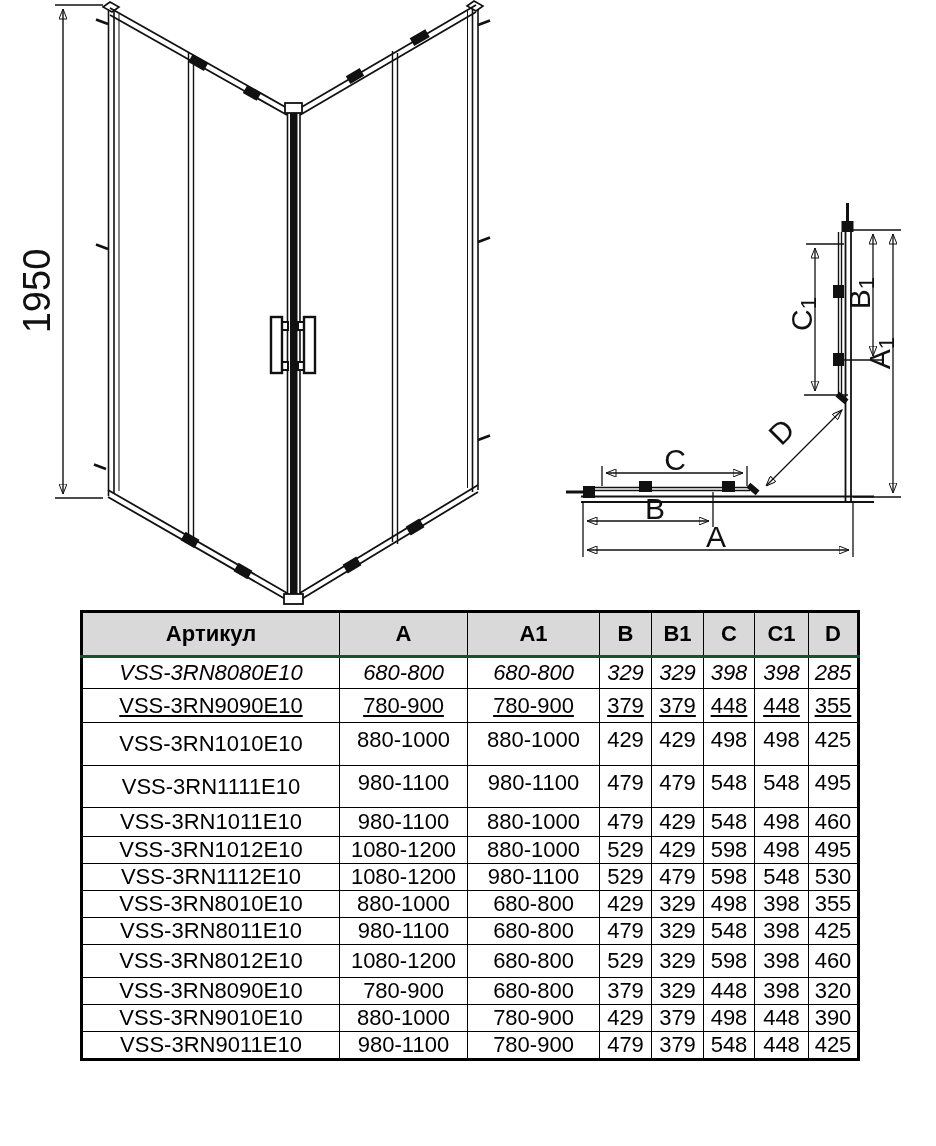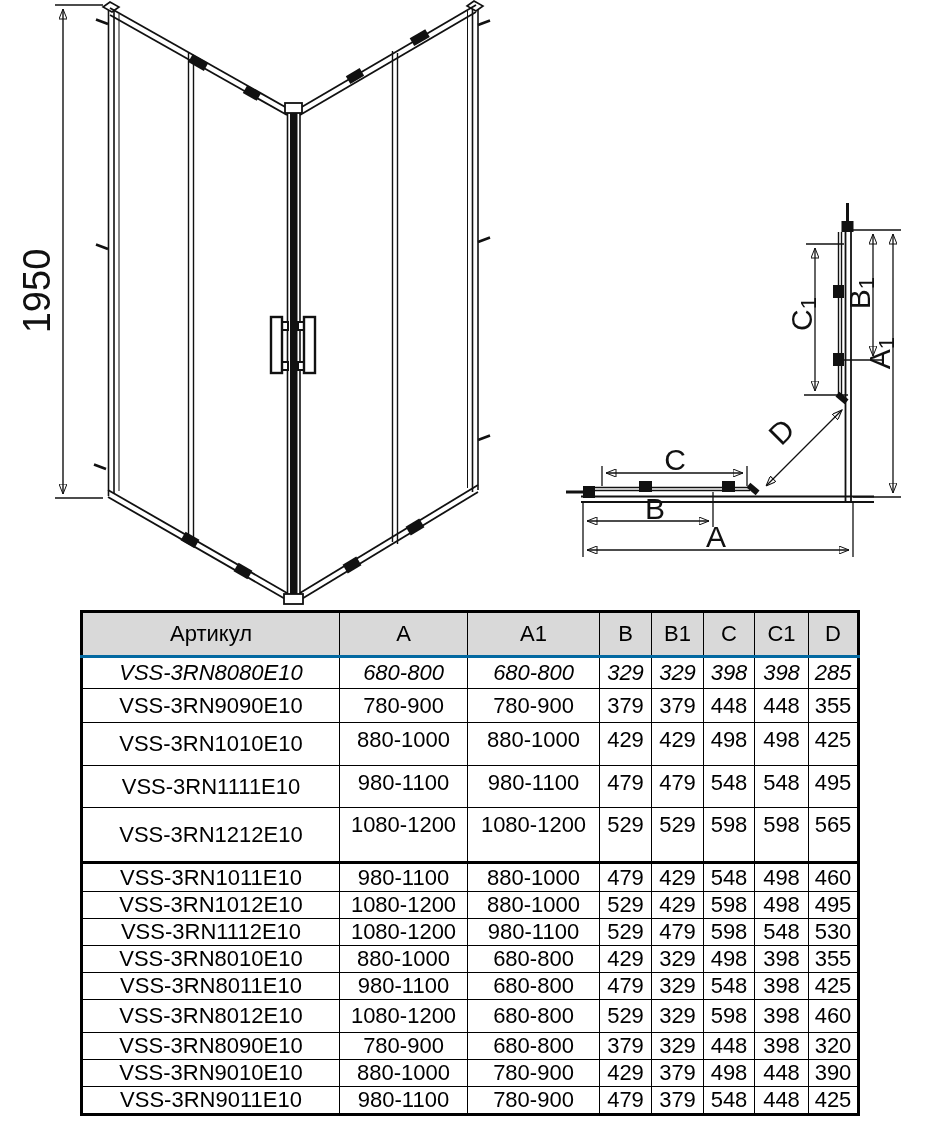--- a/index.html
+++ b/index.html
@@ -9,21 +9,21 @@
   svg line, svg polyline, svg path{stroke:#111;fill:none;}
   svg text{fill:#111;font-family:"Liberation Sans", sans-serif;}
   .dimtxt{font-size:30px;}
   .dimtxt-sub{font-size:22px;}
 
   
   table.spec{position:absolute;left:80px;top:610px;border-collapse:collapse;table-layout:fixed;
              width:777px;border:3px solid #000;font-size:22px;}
   table.spec td{border:1.5px solid #000;text-align:center;vertical-align:middle;padding:0;
                 overflow:hidden;white-space:nowrap;}
-  table.spec thead td{background:#d9d9d9;font-weight:normal;height:42px;border-bottom:3px solid #0369a1;}
+  table.spec thead td{background:#d9d9d9;font-weight:bold;height:42px;border-bottom:3px solid #14532d;}
   table.spec tr.sep td{border-bottom:3px solid #000;}
   table.spec tr.tall td:not(.art){vertical-align:top;padding-top:4px;}
 </style>
 </head>
 <body>
 
 <div id="page">
 
   <svg style="left:0;top:0;" width="520" height="610" viewBox="0 0 520 610">
     <defs>
@@ -246,21 +246,21 @@
         <tr style="height: 32px; font-style: italic;">
           <td class="art">VSS-3RN8080E10</td>
           <td>680-800</td>
           <td>680-800</td>
           <td>329</td>
           <td>329</td>
           <td>398</td>
           <td>398</td>
           <td>285</td>
         </tr>
-        <tr class="tall" style="height: 34px;">
+        <tr class="tall" style="height: 34px; text-decoration: underline;">
           <td class="art">VSS-3RN9090E10</td>
           <td>780-900</td>
           <td>780-900</td>
           <td>379</td>
           <td>379</td>
           <td>448</td>
           <td>448</td>
           <td>355</td>
         </tr>
         <tr class="tall" style="height: 43px; margin-top: 10px;">
@@ -275,30 +275,20 @@
         </tr>
         <tr class="tall" style="height: 42px;">
           <td class="art">VSS-3RN1111E10</td>
           <td>980-1100</td>
           <td>980-1100</td>
           <td>479</td>
           <td>479</td>
           <td>548</td>
           <td>548</td>
           <td>495</td>
-        </tr>
-        <tr class="sep tall" style="height: 55px;">
-          <td class="art">VSS-3RN1212E10</td>
-          <td>1080-1200</td>
-          <td>1080-1200</td>
-          <td>529</td>
-          <td>529</td>
-          <td>598</td>
-          <td>598</td>
-          <td>565</td>
         </tr>
         <tr style="height: 29px;">
           <td class="art">VSS-3RN1011E10</td>
           <td>980-1100</td>
           <td>880-1000</td>
           <td>479</td>
           <td>429</td>
           <td>548</td>
           <td>498</td>
           <td>460</td>

